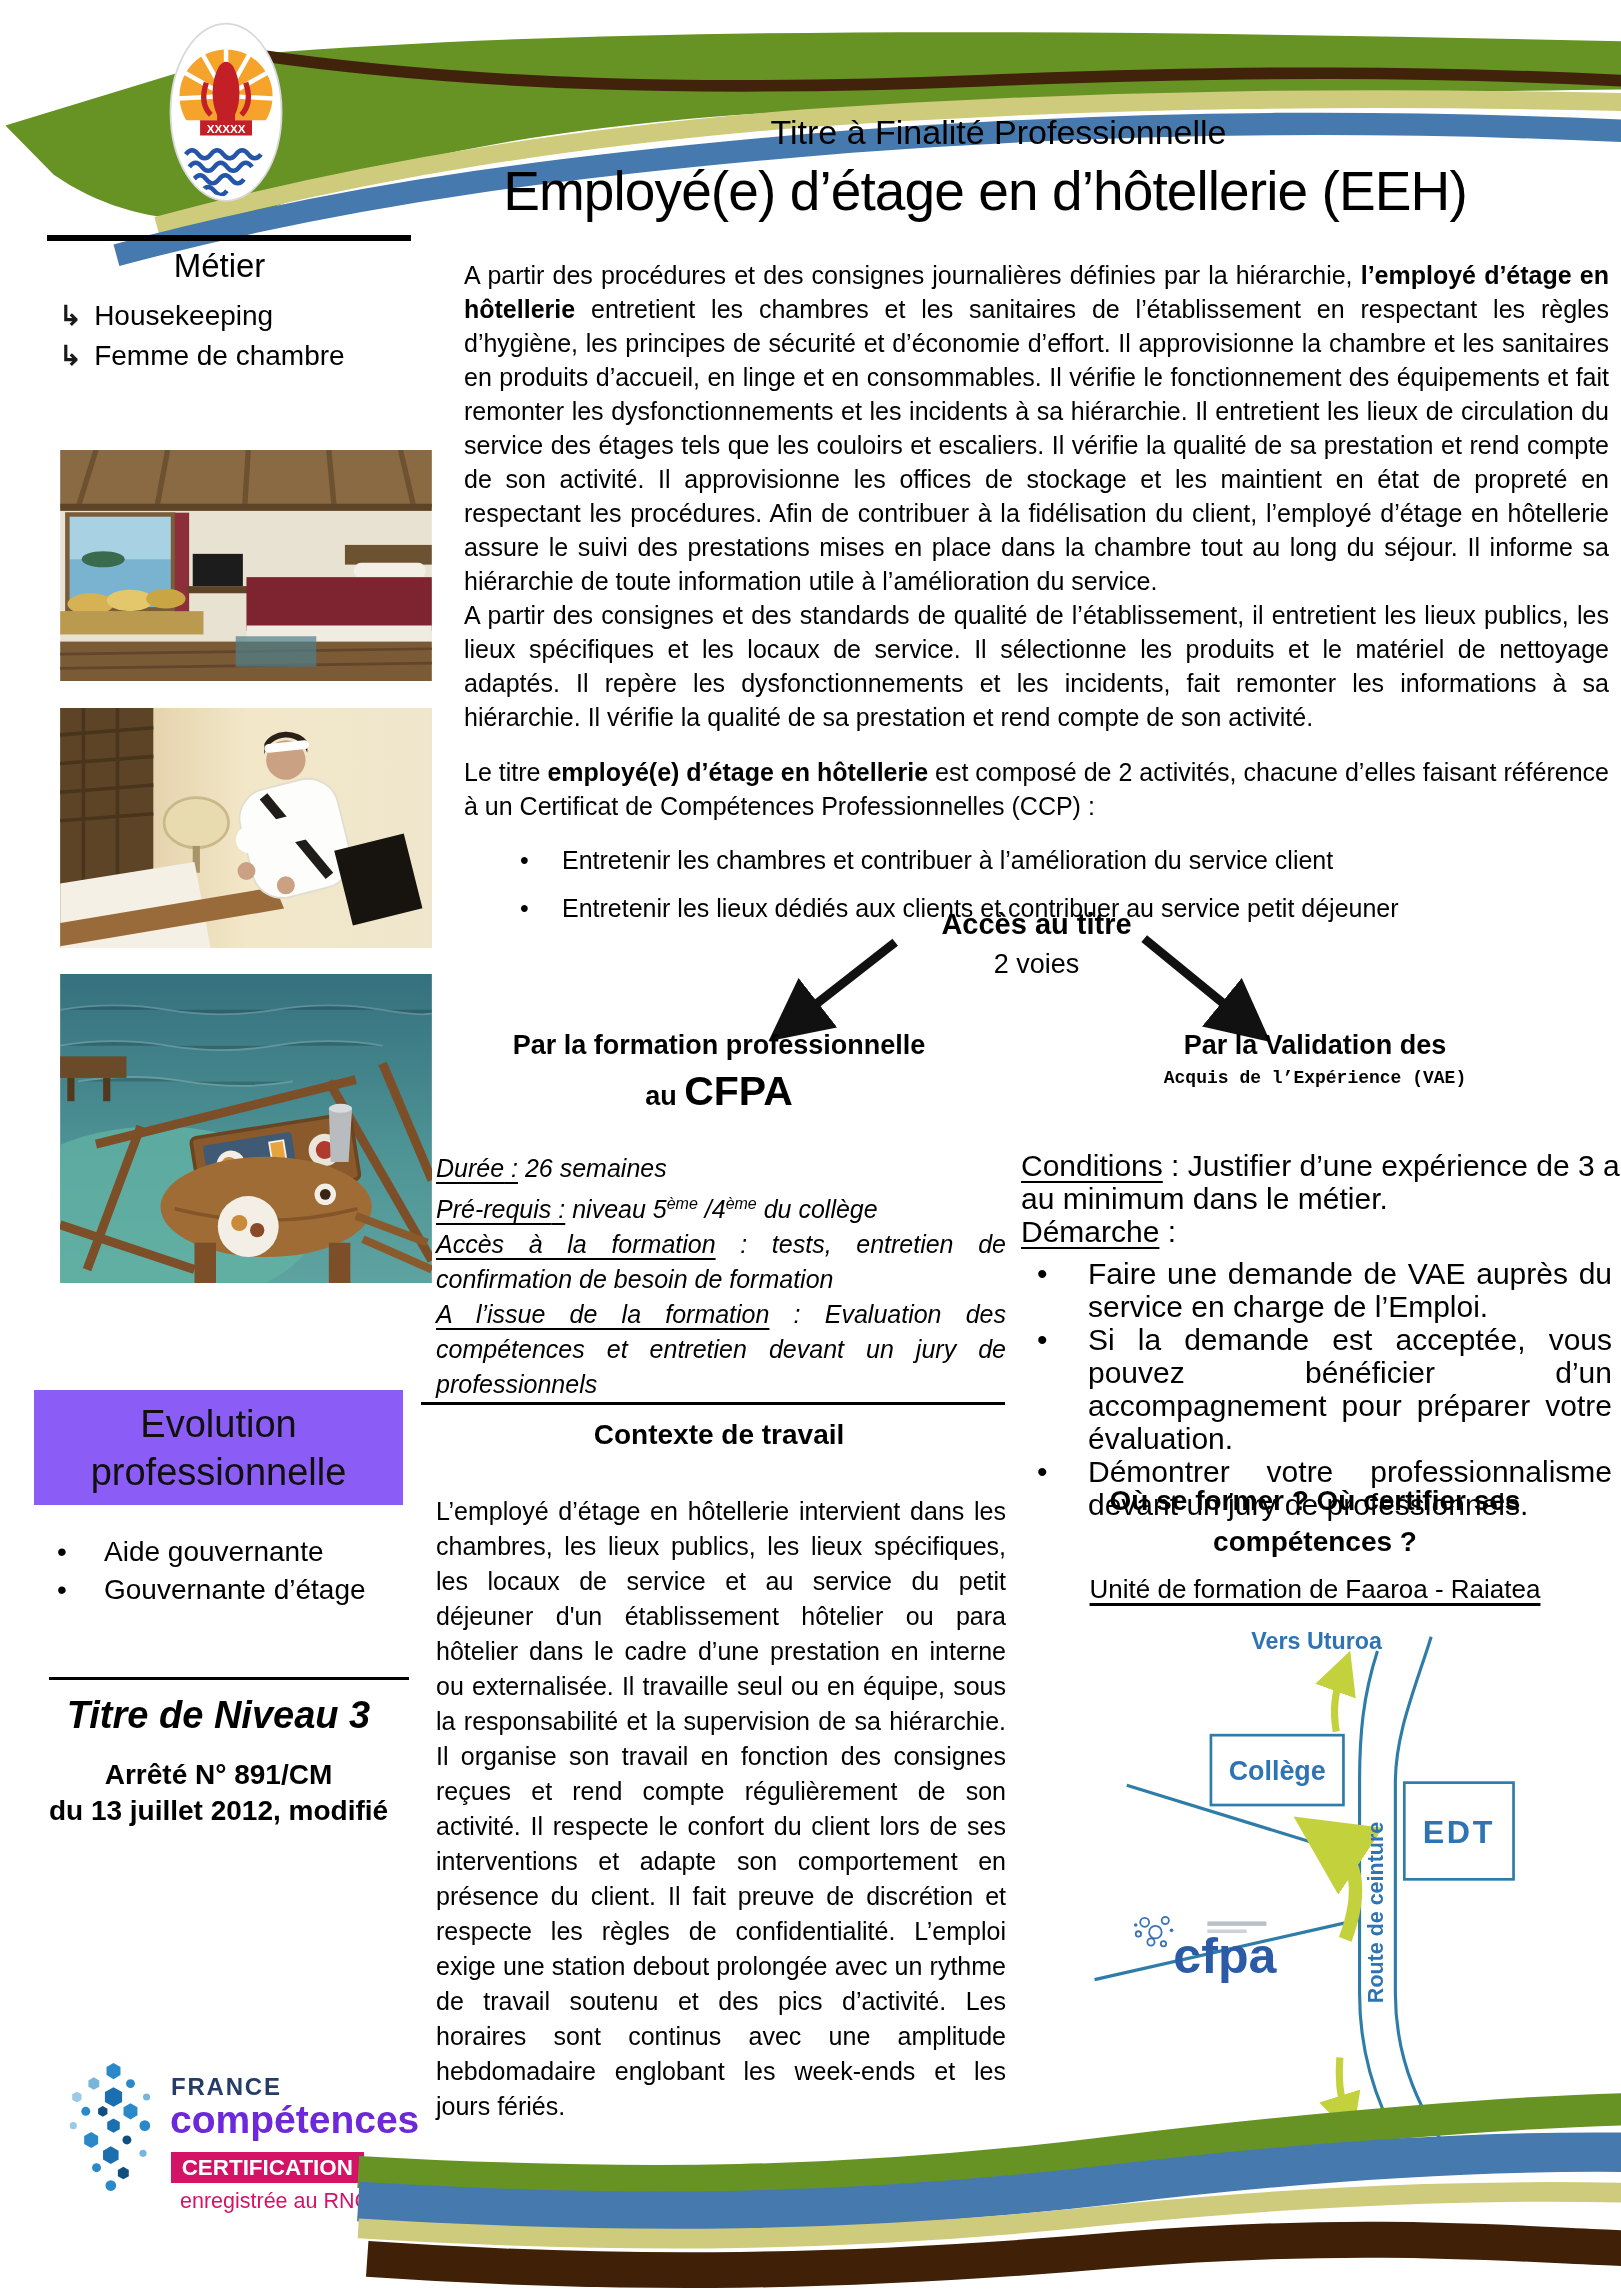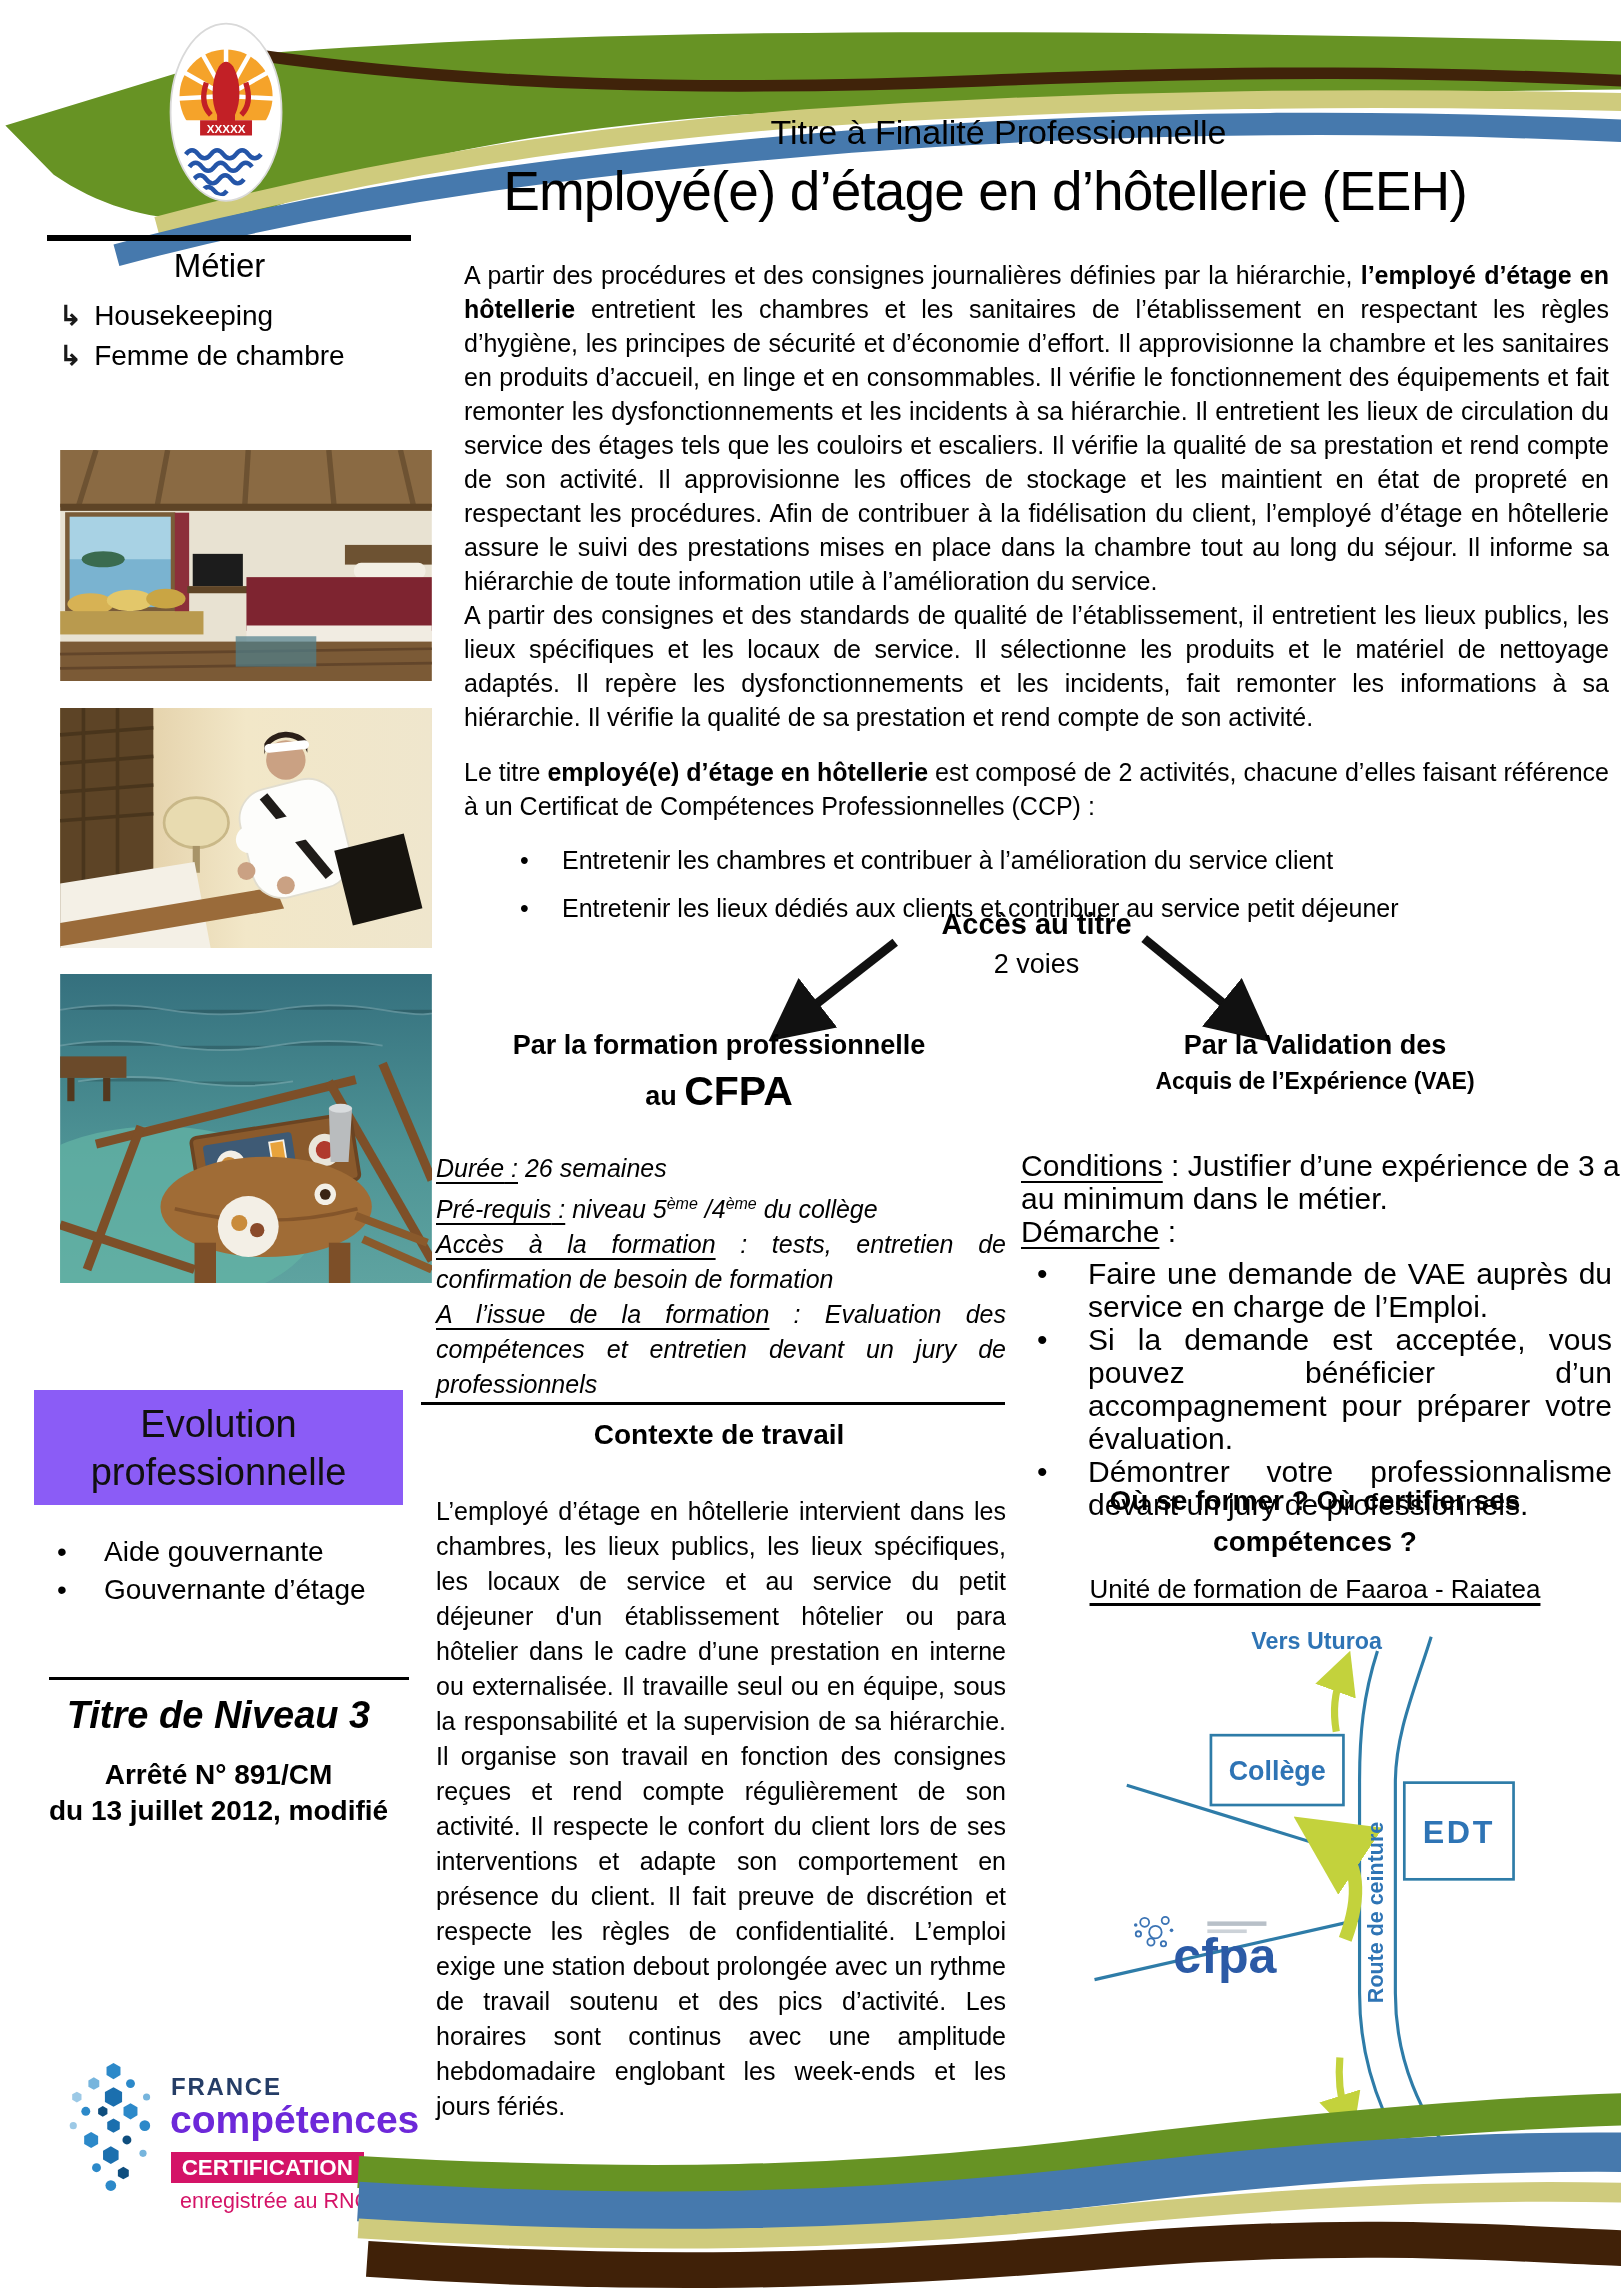--- a/index.html
+++ b/index.html
@@ -36,21 +36,21 @@
   .fh2 .big{font-size:41px;font-weight:bold;}
   .fdetails{left:436px;top:1151px;width:570px;font-size:25px;line-height:35px;}
   .fdetails p{margin:0;font-style:italic;}
   sup{font-size:16px;}
 
   .sep-mid{left:421px;top:1402px;width:584px;height:2.7px;background:#000;}
   .ctx-title{left:430px;top:1419px;width:578px;font-size:28px;font-weight:bold;}
   .ctx-body{left:436px;top:1494px;width:570px;font-size:25px;line-height:35px;}
 
   .vh1{left:1021px;top:1030px;width:588px;font-size:27px;font-weight:bold;}
-  .vh2{left:1021px;top:1068px;width:588px;font-size:23px;font-weight:bold;}
+  .vh2{left:1021px;top:1068px;width:588px;font-size:18px;font-weight:bold;font-family:Liberation Mono, monospace;}
   .vblock{left:1021px;top:1149px;width:591px;font-size:30px;line-height:33px;}
   .vblock p{margin:0;}
   .cond1{white-space:nowrap;}
   .cond2{margin-left:193px;}
   .demarche{margin-top:7.2px;}
   .vbullets{margin-top:9px;}
   .vbullet{padding-left:67px;position:relative;margin-bottom:4.5px;}
   .vbullet::before{content:"•";position:absolute;left:16px;}
 
   .ou-title{left:1021px;top:1480px;width:588px;font-size:28px;font-weight:bold;line-height:41px;}

